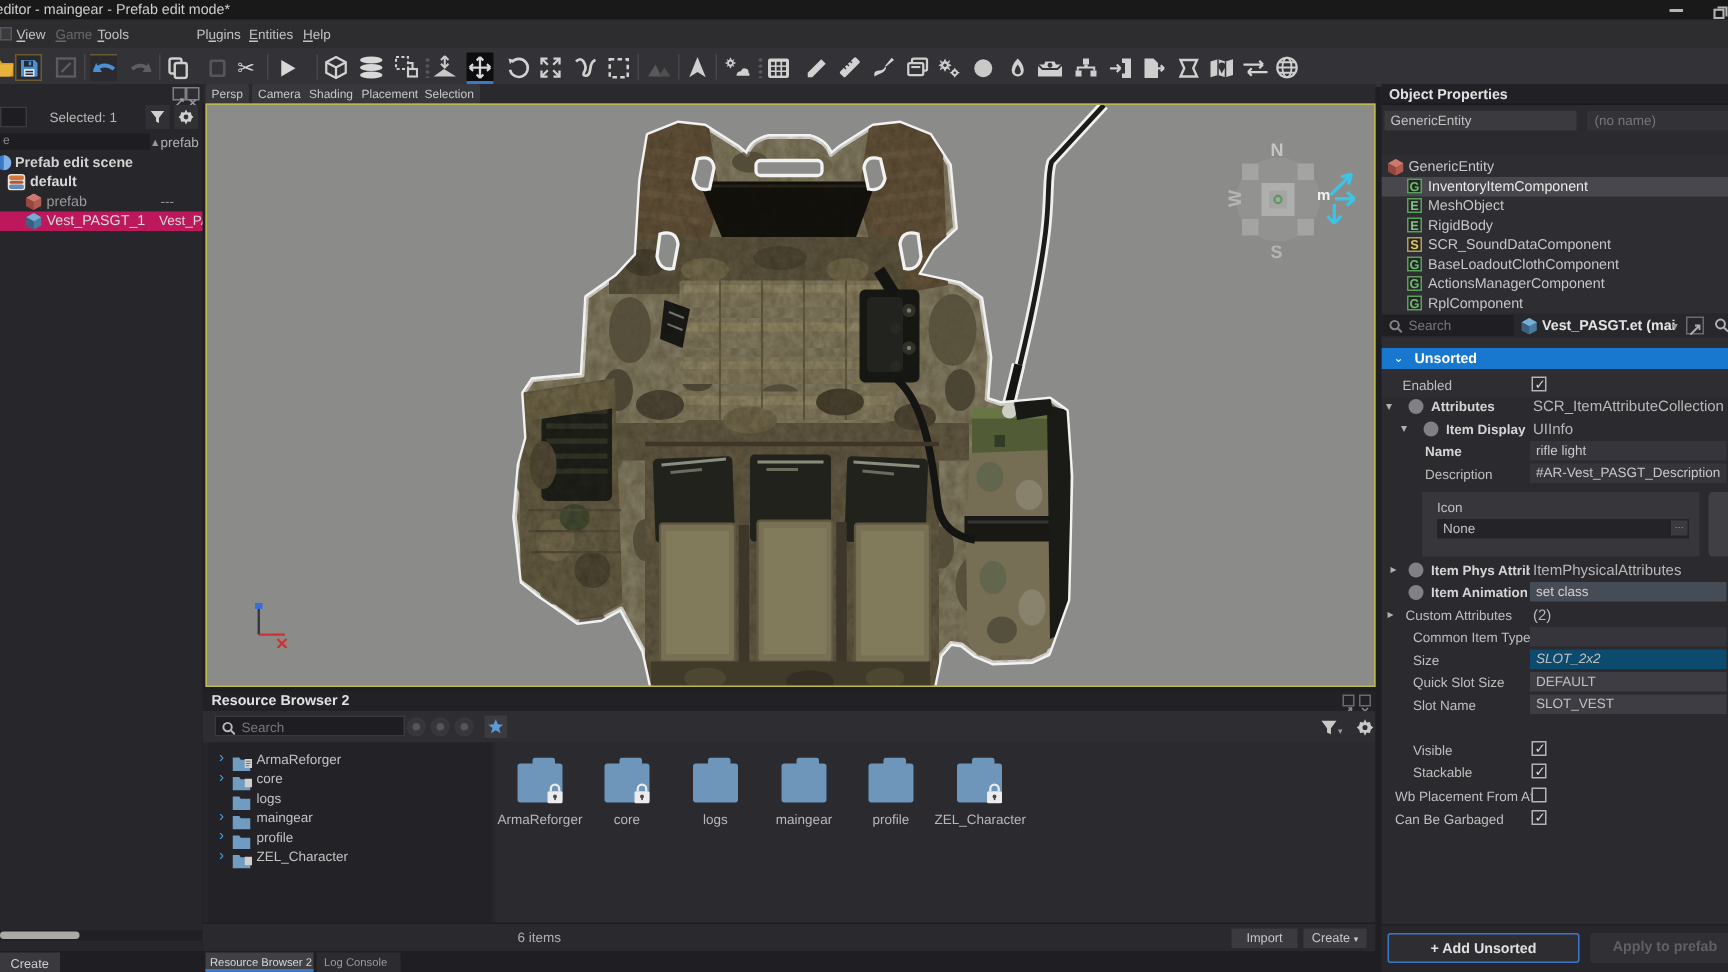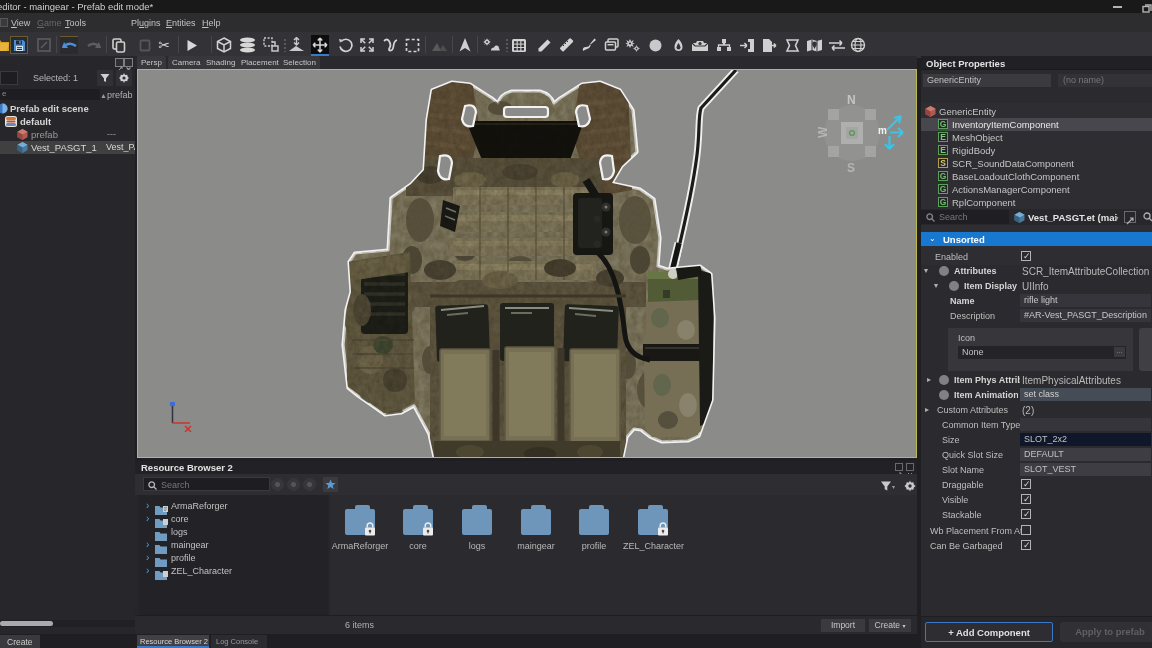--- a/index.html
+++ b/index.html
@@ -616,21 +616,21 @@
   </div>
   <div class="abs" style="left:0;top:72px;width:135px;height:13px;">
     <svg class="abs" style="left:17px;top:1px;" width="11" height="11" viewBox="0 0 11 11">
           <path d="M5.5 0 L10.5 2.75 L10.5 8.25 L5.5 11 L0.5 8.25 L0.5 2.75 Z" fill="#b05a52"></path>
           <path d="M0.5 2.75 L5.5 5.5 L10.5 2.75 L5.5 0 Z" fill="#cb7a70"></path>
           <path d="M5.5 5.5 L5.5 11 L0.5 8.25 L0.5 2.75 Z" fill="#96463e"></path>
         </svg>
     <div class="abs" style="left:31px;top:1px;color:#9a9a9a;font-size:9.5px;">prefab</div>
     <div class="abs" style="left:107px;top:1px;color:#9a9a9a;font-size:9px;">---</div>
   </div>
-  <div class="abs" style="left:0;top:85px;width:149px;height:13px;background:#404040;">
+  <div class="abs" style="left:0;top:85px;width:149px;height:13px;background:#be185d;">
     <svg class="abs" style="left:17px;top:1px;" width="11" height="11" viewBox="0 0 11 11">
           <path d="M5.5 0 L10.5 2.75 L10.5 8.25 L5.5 11 L0.5 8.25 L0.5 2.75 Z" fill="#4a7a9e"></path>
           <path d="M0.5 2.75 L5.5 5.5 L10.5 2.75 L5.5 0 Z" fill="#74aed4"></path>
           <path d="M5.5 5.5 L5.5 11 L0.5 8.25 L0.5 2.75 Z" fill="#3a607e"></path>
         </svg>
     <div class="abs" style="left:31px;top:1px;color:#d8d8d8;font-size:9.5px;">Vest_PASGT_1</div>
     <div class="abs" style="left:106px;top:1px;color:#d8d8d8;font-size:9px;">Vest_PA</div>
   </div>
 
   <div class="abs" style="left:0;top:564px;width:135px;height:7px;background:#212125;">
@@ -917,50 +917,46 @@
         <span class="parw" style="left:4px;">▸</span>
         <span class="plbl" style="left:16px;">Custom Attributes</span>
         <span class="pval">(2)</span>
       </div>
   <div class="prow" style="top:362px;">
         <span class="plbl" style="left:21px;">Common Item Type</span>
         <span class="pbox"></span>
       </div>
   <div class="prow" style="top:377px;">
         <span class="plbl" style="left:21px;">Size</span>
-        <span class="pbox" style="background:#0f172a;color:#c0c0c0;">SLOT_2x2</span>
+        <span class="pbox" style="background:#0c4a6e;color:#c0c0c0;font-style:italic;">SLOT_2x2</span>
       </div>
   <div class="prow" style="top:392px;">
         <span class="plbl" style="left:21px;">Quick Slot Size</span>
         <span class="pbox" style="background:#3d3d43;color:#c0c0c0;">DEFAULT</span>
       </div>
   <div class="prow" style="top:407px;">
         <span class="plbl" style="left:21px;">Slot Name</span>
         <span class="pbox" style="background:#3d3d43;color:#c0c0c0;">SLOT_VEST</span>
       </div>
-  <div class="prow" style="top:422px;">
-        <span class="plbl" style="left:21px;">Draggable</span>
-        <span class="pchk"></span>
-      </div>
   <div class="prow" style="top:437px;">
         <span class="plbl" style="left:21px;">Visible</span>
         <span class="pchk"></span>
       </div>
   <div class="prow" style="top:452px;">
         <span class="plbl" style="left:21px;">Stackable</span>
         <span class="pchk"></span>
       </div>
   <div class="prow" style="top:468px;">
         <span class="plbl" style="left:9px;">Wb Placement From Att</span>
         <span class="pchk pchk0"></span>
       </div>
   <div class="prow" style="top:483px;">
         <span class="plbl" style="left:9px;">Can Be Garbaged</span>
         <span class="pchk"></span>
       </div>
 
   <div class="abs" style="left:0;top:560px;width:232px;height:32px;background:#27272b;border-top:1px solid #1e1e22;">
-    <div class="abs" style="left:4px;top:5px;width:128px;height:20px;background:#2d2d32;border:1px solid #3c78c8;border-radius:2px;color:#e0e0e0;font-size:9.5px;font-weight:bold;text-align:center;padding-top:4px;">+ Add Component</div>
+    <div class="abs" style="left:4px;top:5px;width:128px;height:20px;background:#2d2d32;border:1px solid #3c78c8;border-radius:2px;color:#e0e0e0;font-size:9.5px;font-weight:bold;text-align:center;padding-top:4px;">+ Add Unsorted</div>
     <div class="abs" style="left:139px;top:5px;width:100px;height:20px;background:#303035;border-radius:2px;color:#606065;font-size:9.5px;font-weight:bold;text-align:center;padding-top:4px;">Apply to prefab</div>
   </div>
 </div>
 
 </div>
 
 </body></html>

